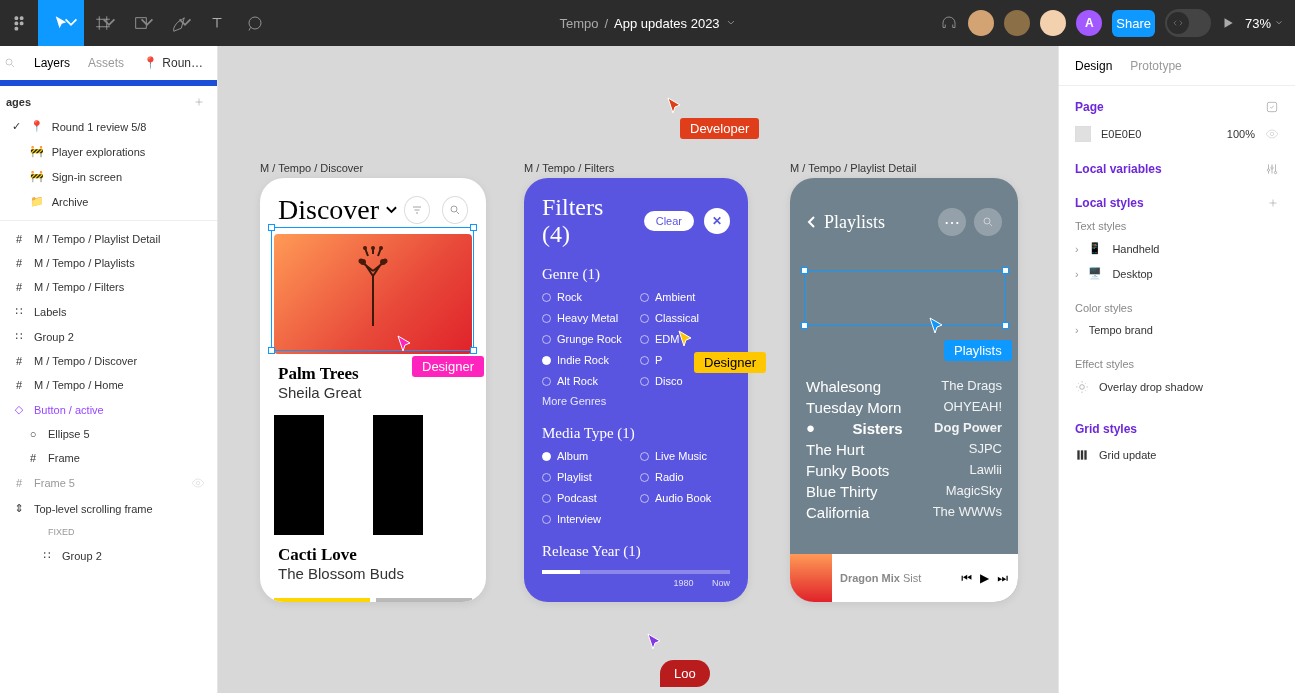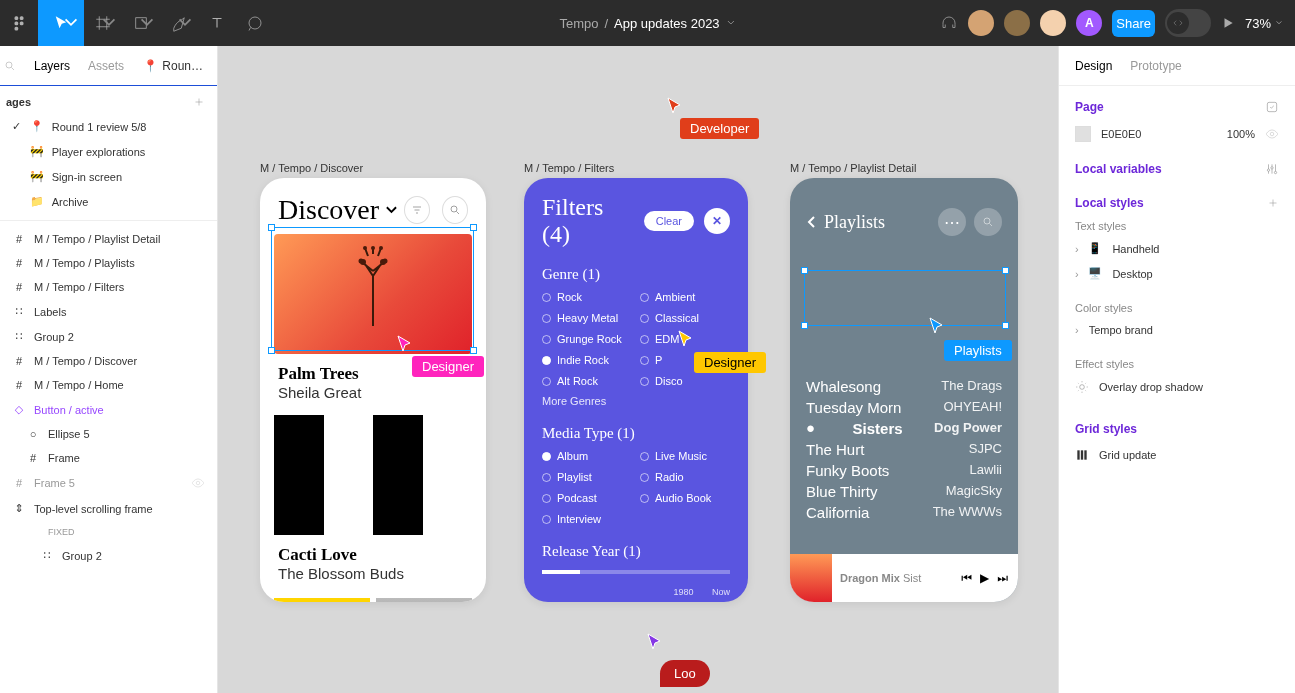--- a/index.html
+++ b/index.html
@@ -13,21 +13,21 @@
 .crumb{position:absolute;left:50%;transform:translateX(-50%);display:flex;align-items:center;gap:6px;font-size:13px;color:#aaa}
 .crumb .cur{color:#fff}
 .tright{position:absolute;right:12px;display:flex;align-items:center;gap:10px}
 .avatar{width:26px;height:26px;border-radius:50%;background:#888;display:flex;align-items:center;justify-content:center;font-size:12px;font-weight:600}
 .av-purple{background:#a259ff;color:#fff}
 .sharebtn{background:#0d99ff;color:#fff;padding:6px 4px;border-radius:6px;font-size:13px;font-weight:500}
 .devtoggle{width:46px;height:28px;background:#444;border-radius:14px;display:flex;align-items:center;padding:2px}
 .devknob{width:22px;height:22px;background:#2c2c2c;border-radius:50%;display:flex;align-items:center;justify-content:center}
 .zoom{font-size:13px;color:#fff;display:flex;align-items:center;gap:4px}
 .leftpanel{position:absolute;left:0;top:46px;width:218px;height:647px;background:#fff;border-right:1px solid #e5e5e5;overflow:hidden;font-size:12px}
-.lp-tabs{height:40px;display:flex;align-items:center;padding:0 14px;gap:18px;border-bottom:1px solid #1d4ed8}
+.lp-tabs{height:40px;display:flex;align-items:center;padding:0 14px;gap:18px;border-bottom:6px solid #1d4ed8}
 .lp-tab{color:#999}
 .lp-tab.act{color:#000;font-weight:500}
 .lp-badge{margin-left:auto;display:flex;align-items:center;gap:4px;color:#333}
 .lp-sec{padding:10px 12px 6px;display:flex;align-items:center;justify-content:space-between;font-weight:600;font-size:11px;color:#333}
 .lp-row{padding:6px 12px;display:flex;align-items:center;gap:8px;color:#333;font-size:11px}
 .lp-row.pur{color:#9747ff}
 .lp-row.gray{color:#999}
 .lp-row .ico{width:14px;display:flex;justify-content:center}
 .lp-check{width:10px}
 .lp-indent1{padding-left:26px}
@@ -74,21 +74,21 @@
 .ab2 .pill{background:#fff;color:#5a55e0;padding:4px 12px;border-radius:12px;font-size:11px;font-weight:500}
 .ab2 .xbtn{width:26px;height:26px;background:#fff;color:#5a55e0;border-radius:50%;display:flex;align-items:center;justify-content:center;font-weight:bold}
 .ab2 .secl{font-family:Georgia,serif;font-size:15px;margin:18px 0 8px}
 .ab2 .grid2{display:grid;grid-template-columns:1fr 1fr;gap:9px 8px}
 .ab2 .opt{display:flex;align-items:center;gap:6px;font-size:11px}
 .ab2 .dot{width:9px;height:9px;border:1.5px solid rgba(255,255,255,0.6);border-radius:50%}
 .ab2 .dot.on{background:#fff;border-color:#fff}
 .ab2 .more{margin-top:8px;font-size:11px;opacity:0.85}
 .ab2 .slider{height:4px;background:rgba(255,255,255,0.3);margin-top:10px;position:relative}
 .ab2 .slider::before{content:'';position:absolute;left:0;width:20%;height:100%;background:#fff}
-.ab2 .srow{display:flex;justify-content:space-between;font-size:9px;margin-top:13px;opacity:0.8}
+.ab2 .srow{display:flex;justify-content:space-between;font-size:9px;margin-top:4px;opacity:0.8}
 
 .ab3 .ph{display:flex;align-items:center;padding:30px 16px;gap:8px;color:#fff}
 .ab3 .ph h2{font-family:Georgia,serif;font-size:18px;font-weight:400;flex:1}
 .ab3 .cbtn{width:28px;height:28px;border-radius:50%;background:rgba(255,255,255,0.25);display:flex;align-items:center;justify-content:center;color:#fff}
 .ab3 .tracks{padding:110px 16px 0}
 .ab3 .trk{display:flex;justify-content:space-between;font-family:Georgia,serif;font-size:15px;color:#fff;padding:2px 0}
 .ab3 .trk .art{font-family:-apple-system,sans-serif;font-size:13px;color:rgba(255,255,255,0.9)}
 .ab3 .trk.cur{font-weight:700}
 .ab3 .trk.cur::before{content:'●';margin-right:6px}
 .ab3 .player{position:absolute;bottom:0;left:0;right:0;height:48px;background:#fff;display:flex;align-items:center;padding:0 10px;gap:8px}

